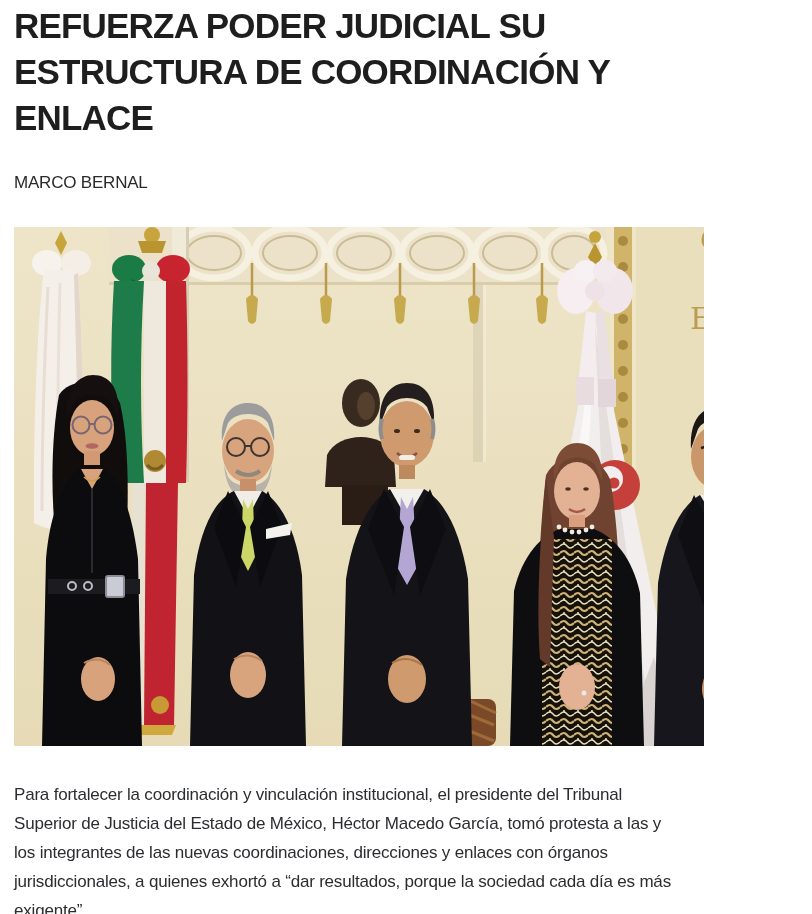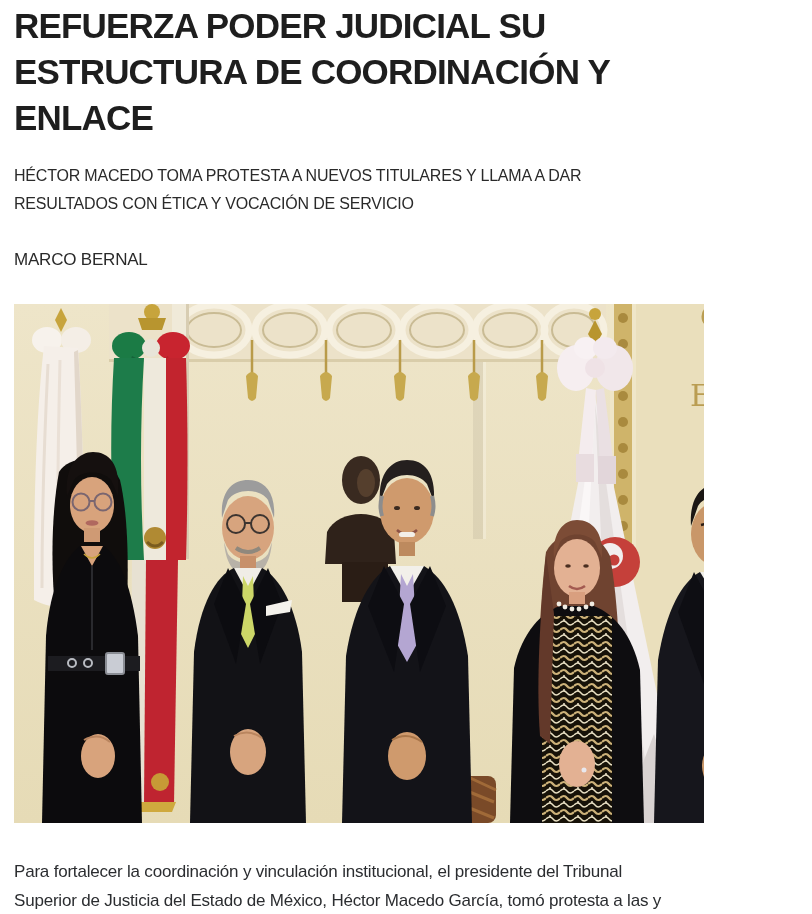--- a/index.html
+++ b/index.html
@@ -59,21 +59,20 @@
   }
 </style>
 </head>
 <body>
 
 <div class="page">
   <div class="content">
 
     <h1 class="headline">REFUERZA PODER JUDICIAL SU ESTRUCTURA DE COORDINACIÓN Y ENLACE</h1>
 
-    <p class="subheadline">HÉCTOR MACEDO TOMA PROTESTA A NUEVOS TITULARES Y LLAMA A DAR RESULTADOS CON ÉTICA Y VOCACIÓN DE SERVICIO</p>
 
     <p class="author">MARCO BERNAL</p>
 
     <figure class="photo">
       <svg viewBox="0 0 772 519" xmlns="http://www.w3.org/2000/svg">
         <defs>
           <linearGradient id="wallG" x1="0" y1="0" x2="0" y2="1">
             <stop offset="0" stop-color="#eee5c9"></stop>
             <stop offset="1" stop-color="#e6dbb6"></stop>
           </linearGradient>

